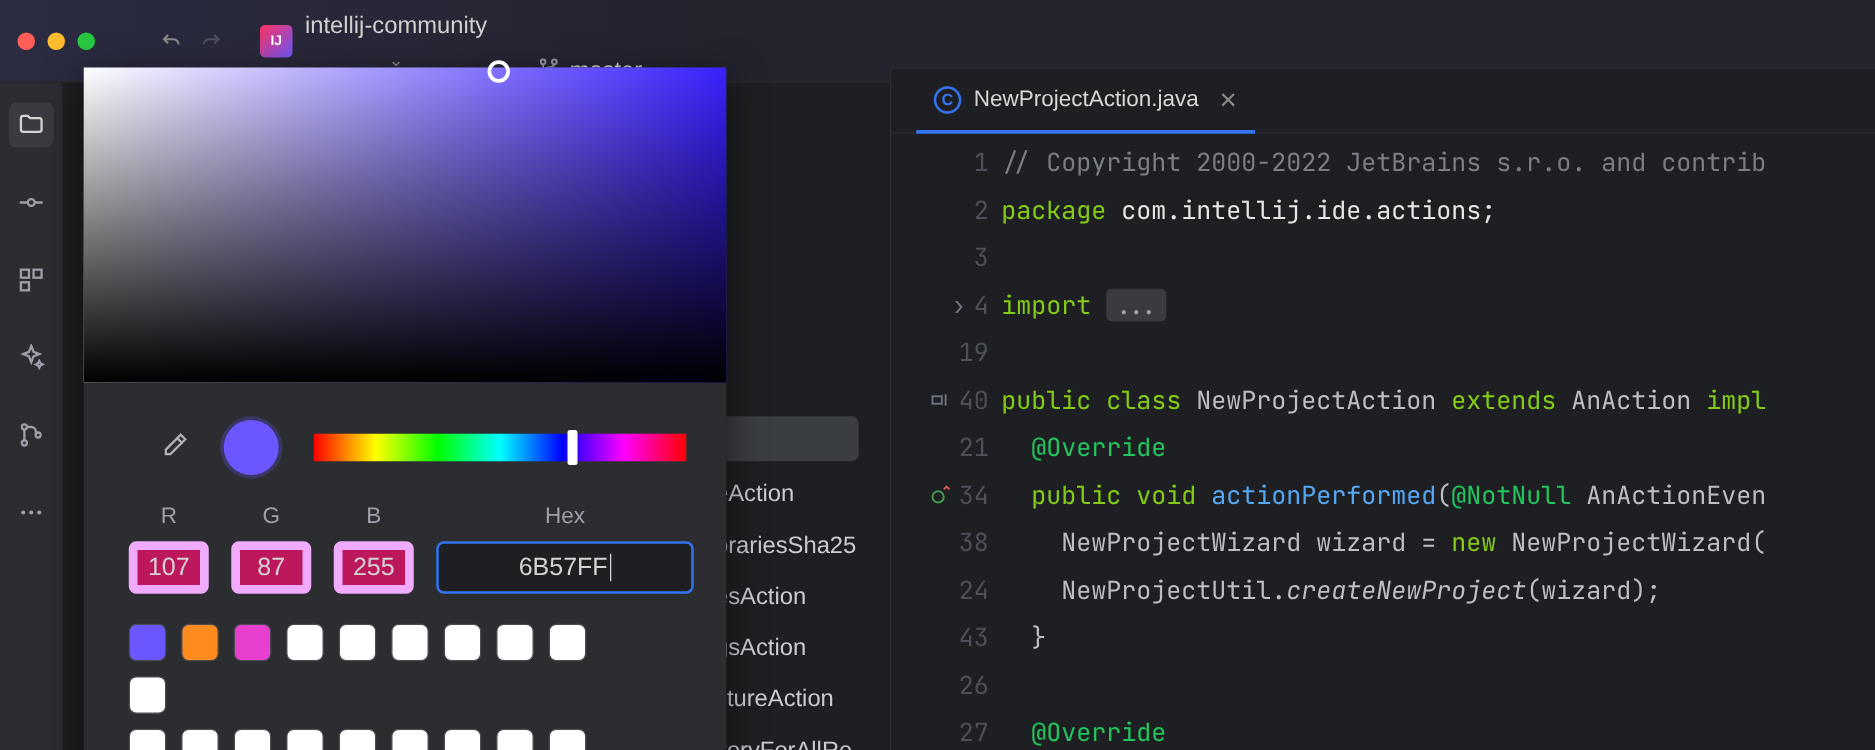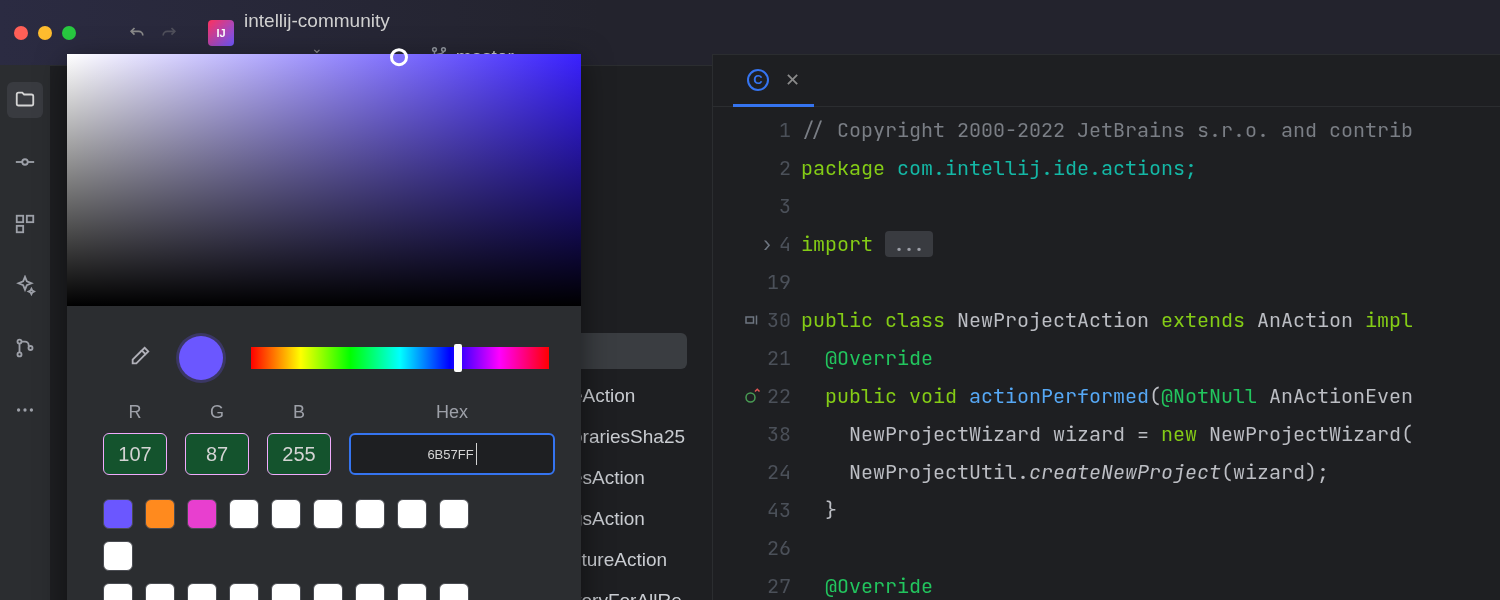--- a/index.html
+++ b/index.html
@@ -103,28 +103,28 @@
     position:absolute; width:8px; height:28px; top:-3px; left:68%;
     background:#fff; border-radius:2px;
   }
 
   .row3 {
     display:flex; gap:18px; padding: 0 36px 18px 36px; align-items:flex-end;
   }
   .numcol { display:flex; flex-direction:column; align-items:center; gap:10px; }
   .numlabel { color:#9da0a8; font-size:18px; }
   .numinput {
-    width:64px; height:42px; background:#14532d; border:1px solid #f0abfc;
+    width:64px; height:42px; background:#be185d; border:7px solid #f0abfc;
     border-radius:6px; color:#d4d4d4; font-size:20px; text-align:center;
     display:flex; align-items:center; justify-content:center;
   }
   .hexcol { flex:1; display:flex; flex-direction:column; align-items:center; gap:10px; }
   .hexinput {
     width: 206px; height:42px; background:#1e1f22; border:2px solid #3574f0;
-    border-radius:6px; color:#d4d4d4; font-size:13px; text-align:center;
+    border-radius:6px; color:#d4d4d4; font-size:20px; text-align:center;
     display:flex; align-items:center; justify-content:center; position:relative;
   }
   .hexinput .caret { width:1px; height:22px; background:#d4d4d4; margin-left:2px; }
 
   .swatches { display:flex; gap:12px; padding: 0 36px; margin-top:6px; flex-wrap:wrap; width:465px;}
   .sw { width:30px; height:30px; border-radius:6px; border:1px solid #4a4c52; }
 
   
   .behind-list {
     position:absolute; left:572px; top:330px; width:140px;
@@ -166,21 +166,21 @@
     width:88px; text-align:right; color:#4b5059; padding: 4px 10px 0 0;
   }
   .gutter .glyph { display:inline-block; width:20px; color:#6e7681; }
   .codelines { flex:1; padding-top:4px; white-space:pre; }
 
   .c-comment { color:#7a7e85; }
   .c-kw { color:#84cc16; }
   .c-ann { color:#22c55e; }
   .c-fn { color:#56a8f5; }
   .c-fni { color:#bcbec4; font-style:italic; }
-  .c-pkg { color:#14b8a6; }
+  .c-pkg { color:#e5e5e5; }
   .fold { background:#393b40; border-radius:4px; padding:0 6px; color:#9da0a8; }
   .gline { display:flex; justify-content:flex-end; align-items:center; gap:6px; height:38px; }
   .g-icon { width:18px; height:18px; }
 </style>
 </head>
 <body>
 
 <div class="titlebar">
   <div class="traffic">
     <div class="tl r"></div>
@@ -340,20 +340,21 @@
       <div class="sw" style="background: rgb(255, 255, 255);"></div>
       <div class="sw" style="background: rgb(255, 255, 255);"></div>
       <div class="sw" style="background: rgb(255, 255, 255);"></div>
     </div>
 </div>
 
 <div class="editor-col">
   <div class="tabbar">
     <div class="tab">
       <div class="c-icon">C</div>
+      <div class="name">NewProjectAction.java</div>
       <div class="close">✕</div>
     </div>
   </div>
   <div class="code">
     <div class="gutter" id="gutter">
         <div class="gline">
           <span>1</span>
         </div>
         <div class="gline">
           <span>2</span>
@@ -366,31 +367,31 @@
           <span>4</span>
         </div>
         <div class="gline">
           <span>19</span>
         </div>
         <div class="gline">
           <svg class="g-icon" viewBox="0 0 24 24" fill="none" stroke="#6e7681" stroke-width="2">
             <rect x="4" y="8" width="10" height="8"></rect>
             <path d="M18 6v12"></path>
           </svg>
-          <span>30</span>
+          <span>40</span>
         </div>
         <div class="gline">
           <span>21</span>
         </div>
         <div class="gline">
           <svg class="g-icon" viewBox="0 0 24 24">
             <circle cx="10" cy="14" r="6" fill="none" stroke="#499c54" stroke-width="2"></circle>
             <path d="M16 6l3-3 3 3" fill="none" stroke="#e05555" stroke-width="2"></path>
           </svg>
-          <span>22</span>
+          <span>34</span>
         </div>
         <div class="gline">
           <span>38</span>
         </div>
         <div class="gline">
           <span>24</span>
         </div>
         <div class="gline">
           <span>43</span>
         </div>

